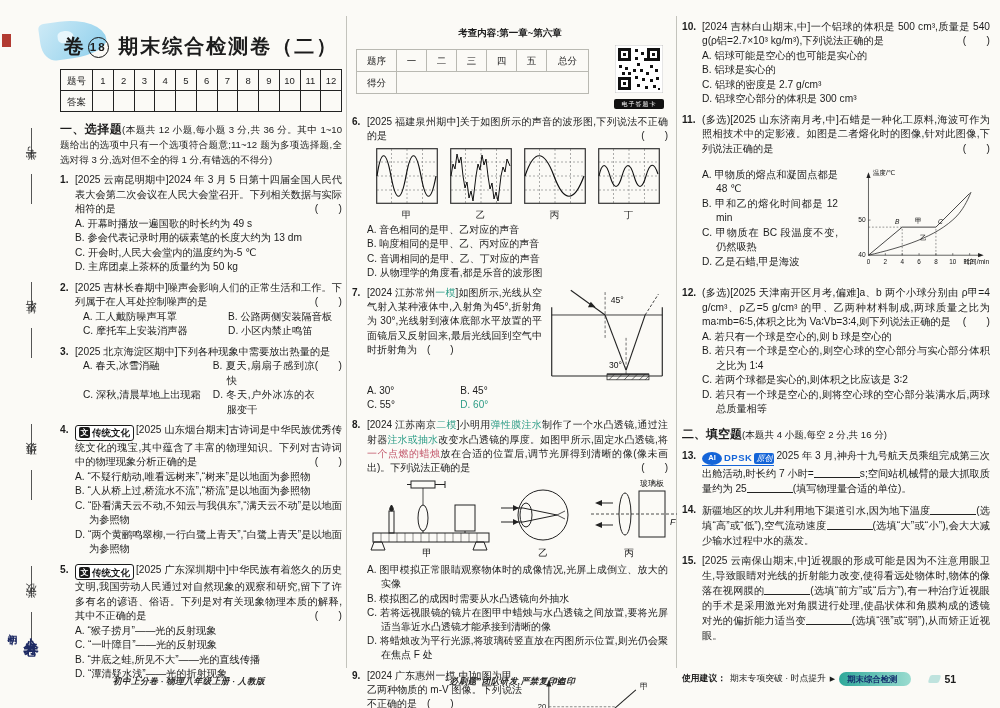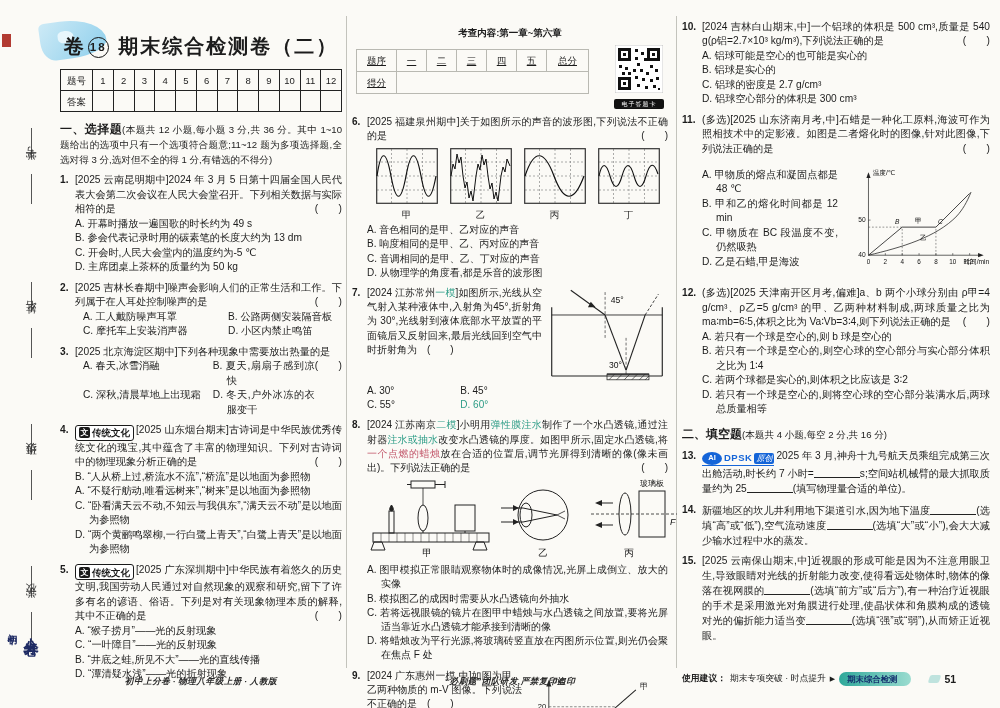--- a/index.html
+++ b/index.html
@@ -39,36 +39,36 @@
   .red{color:#c2566a;}
   .tagtrad{display:inline-flex;align-items:center;gap:2px;border:1.3px solid #1a1a1a;border-radius:3px;padding:0 3px;font-weight:bold;font-size:9.5px;height:14px;vertical-align:-2px;margin-right:2px;background:#fff;}
   .ticon{width:11px;height:11px;background:#1a1a1a;color:#fff;border-radius:2px;font-size:8px;display:flex;align-items:center;justify-content:center;}
   .tagai{display:inline-flex;align-items:center;gap:2px;border-bottom:1.4px solid #1565d8;margin-right:2px;vertical-align:-1px;}
   .aicirc{width:20px;height:13px;border-radius:50%;background:#1565d8;color:#fff;font-size:7.5px;font-weight:bold;display:flex;align-items:center;justify-content:center;}
   .aitext{color:#1565d8;font-weight:bold;font-size:9.5px;letter-spacing:.5px;}
   .aichip{background:#1565d8;color:#fff;font-size:8px;border-radius:2px;padding:0 2px;height:11px;line-height:11px;font-style:italic;}
   .blank{display:inline-block;width:46px;border-bottom:1.1px solid #222;height:11px;vertical-align:-1px;}
   
   .scopehead{margin-top:26px;text-align:center;font-size:9.5px;font-weight:bold;}
-  .scorebox{display:flex;justify-content:space-between;align-items:flex-start;margin:6px 4px 6px 4px;text-decoration:underline;}
+  .scorebox{display:flex;justify-content:space-between;align-items:flex-start;margin:6px 4px 6px 4px;}
   .stable{display:grid;grid-template-columns:40px repeat(5,30px) 42px;border-right:1px solid #b9b9b2;border-bottom:1px solid #b9b9b2;margin-top:4px;}
   .scell{border-left:1px solid #b9b9b2;border-top:1px solid #b9b9b2;height:21px;display:flex;align-items:center;justify-content:center;font-size:9.5px;}
   .swide{grid-column:2/8;}
   .qrwrap{width:50px;text-align:center;}
   .qrcap{font-size:6px;background:#111;color:#fff;border-radius:2px;margin-top:1px;padding:1px 0;letter-spacing:1px;}
   .waverow{display:flex;gap:12px;justify-content:center;margin:4px 0 2px;}
   .wfig{text-align:center;}
   .wlab{font-size:9.5px;margin-top:0;}
   .fl{float:right;margin:2px 0 2px 4px;}
   .optsq7{display:grid;grid-template-columns:1fr 1fr;width:62%;}
   .q11body{display:flex;align-items:center;gap:8px;}
   .q11opts{width:136px;flex:0 0 auto;}
   
   .fleft,.fcenter{position:absolute;top:676px;font-size:8.6px;font-weight:bold;font-family:"Liberation Serif","DejaVu Serif",serif;font-style:italic;color:#2a2a2a;text-align:center;letter-spacing:.5px;}
-  .fleft{left:60px;width:282px;}
+  .fleft{left:48px;width:282px;}
   .fcenter{left:352px;width:316px;}
   .fright{position:absolute;left:682px;top:672px;width:312px;display:flex;align-items:center;gap:4px;font-size:8.8px;}
   .fright .lab{font-weight:bold;}
   .tri{font-size:7px;}
   .pill{background:linear-gradient(90deg,#2fa89a,#9bdcd0);color:#14306e;font-weight:bold;padding:1.5px 14px 1.5px 8px;border-radius:9px;font-size:8.4px;white-space:nowrap;}
   .leaf{width:11px;height:8px;background:#bfe3de;transform:skewX(-18deg);border-radius:2px;margin-left:14px;}
   .pg{font-size:10.5px;font-weight:bold;}
   svg text{fill:#111;}
 </style>
 </head>
@@ -141,22 +141,22 @@
           <div class="opt">C. 深秋,清晨草地上出现霜</div>
           <div class="opt">D. 冬天,户外冰冻的衣服变干</div>
         </div>
     </div>
     <div class="q">
       <div><b class="qn">4.</b><span class="tagtrad">
             <span class="ticon">文</span>
             <span>传统文化</span>
           </span><span>[2025 山东烟台期末]</span><span>古诗词是中华民族优秀传统文化的瑰宝,其中蕴含了丰富的物理知识。下列对古诗词中的物理现象分析正确的是</span><span class="par">(　　)</span></div>
       <div>
+          <div class="opt">A. “不疑行舫动,唯看远树来”,“树来”是以地面为参照物</div>
           <div class="opt">B. “人从桥上过,桥流水不流”,“桥流”是以地面为参照物</div>
-          <div class="opt">A. “不疑行舫动,唯看远树来”,“树来”是以地面为参照物</div>
           <div class="opt">C. “卧看满天云不动,不知云与我俱东”,“满天云不动”是以地面为参照物</div>
           <div class="opt">D. “两个黄鹂鸣翠柳,一行白鹭上青天”,“白鹭上青天”是以地面为参照物</div>
         </div>
     </div>
     <div class="q">
       <div><b class="qn">5.</b><span class="tagtrad">
             <span class="ticon">文</span>
             <span>传统文化</span>
           </span><span>[2025 广东深圳期中]</span><span>中华民族有着悠久的历史文明,我国劳动人民通过对自然现象的观察和研究,留下了许多有名的谚语、俗语。下列是对有关现象物理本质的解释,其中不正确的是</span><span class="par">(　　)</span></div>
       <div>

